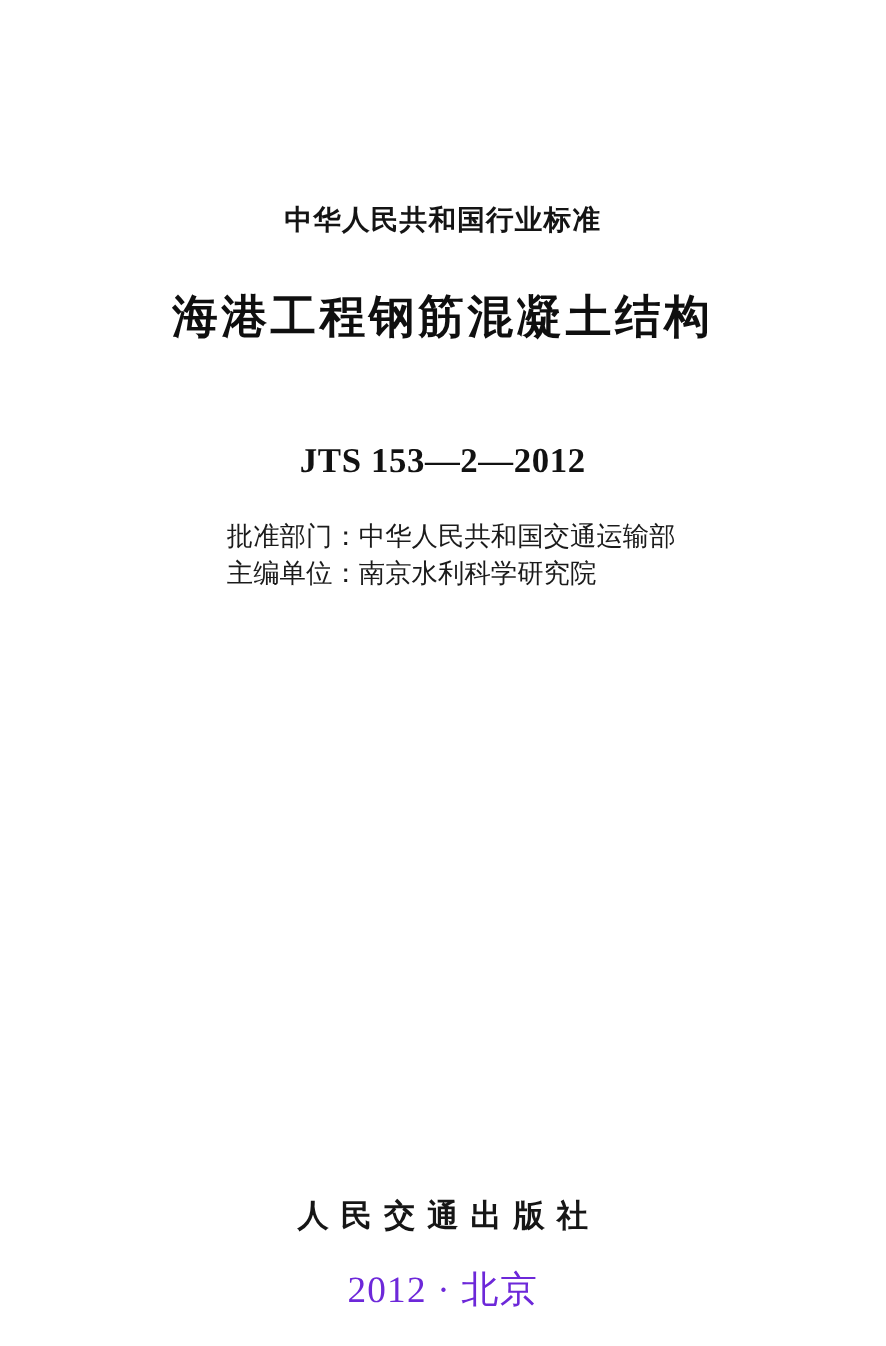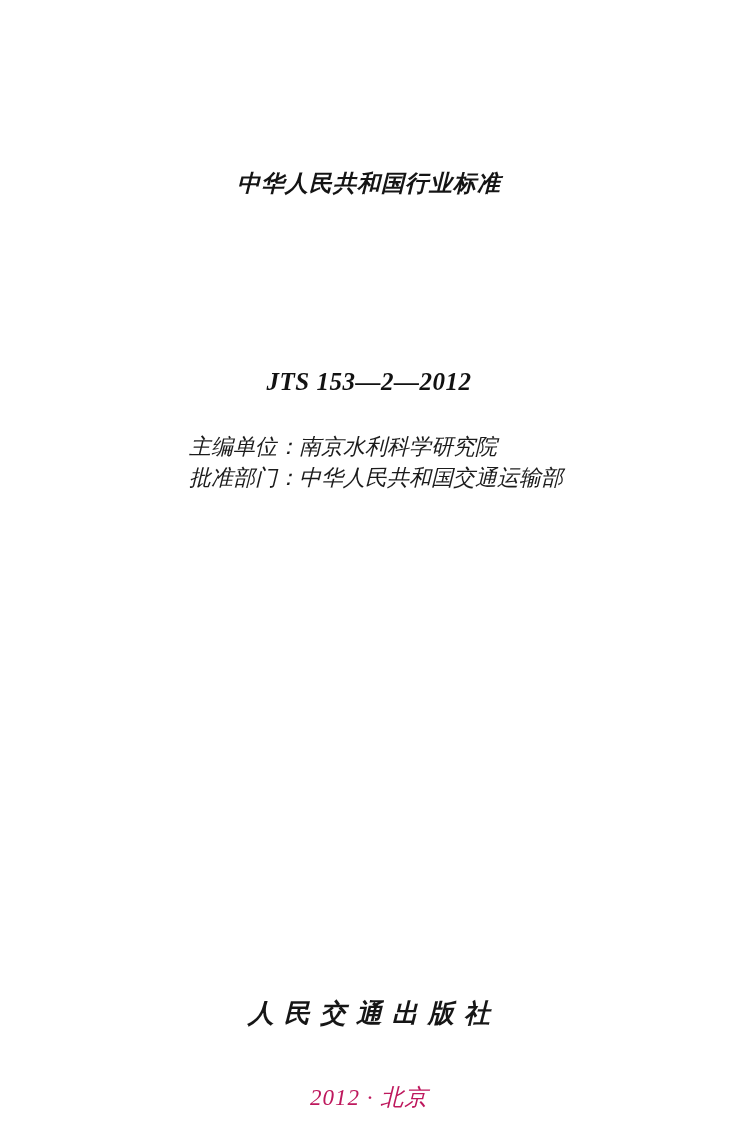--- a/index.html
+++ b/index.html
@@ -9,21 +9,20 @@
   }
   .page {
     position: relative;
     width: 738px;
     height: 1122px;
     margin: 0 auto;
     background: #ffffff;
     color: #1a1a1a;
     overflow: hidden;
     font-family: "Liberation Sans", sans-serif;
-    font-style: italic;
   }
   .standard-type {
     position: absolute;
     top: 168px;
     left: 0;
     width: 100%;
     text-align: center;
     font-family: "Liberation Sans", sans-serif;
     font-weight: bold;
     font-size: 23px;
@@ -44,21 +43,21 @@
     color: #0f0f0f;
   }
   .standard-code {
     position: absolute;
     top: 368px;
     left: 0;
     width: 100%;
     text-align: center;
     font-family: "Liberation Serif", serif;
     font-weight: bold;
-    font-size: 25px;
+    font-size: 29px;
     letter-spacing: 0.5px;
     color: #121212;
   }
   .pub-info {
     position: absolute;
     top: 431px;
     left: 189px;
     font-family: "Liberation Serif", serif;
     font-size: 22px;
     line-height: 31px;
@@ -80,44 +79,44 @@
     text-indent: 10px; 
     color: #161616;
   }
   .edition-line {
     position: absolute;
     top: 1054px;
     left: 0;
     width: 100%;
     text-align: center;
     font-family: "Liberation Serif", serif;
-    font-size: 23px;
+    font-size: 31px;
     letter-spacing: 1px;
-    color: #be185d;
-    margin-top: 28px;
+    color: #6d28d9;
   }
 </style>
 </head>
 <body>
 
 <div class="page">
 
   <div class="standard-type">中华人民共和国行业标准</div>
 
   <div class="doc-title">
+    <div>海港工程钢筋混凝土结构</div>
   </div>
 
   <div class="standard-code">JTS 153—2—2012</div>
 
   <div class="pub-info">
     <div class="pub-info-row">
-      <span>主编单位：</span><span>南京水利科学研究院</span>
+      <span>批准部门：</span><span>中华人民共和国交通运输部</span>
     </div>
     <div class="pub-info-row">
-      <span>批准部门：</span><span>中华人民共和国交通运输部</span>
+      <span>主编单位：</span><span>南京水利科学研究院</span>
     </div>
   </div>
 
   <div class="publisher-name">人民交通出版社</div>
 
   <div class="edition-line">2012 · 北京</div>
 
 </div>
 
 </body></html>

